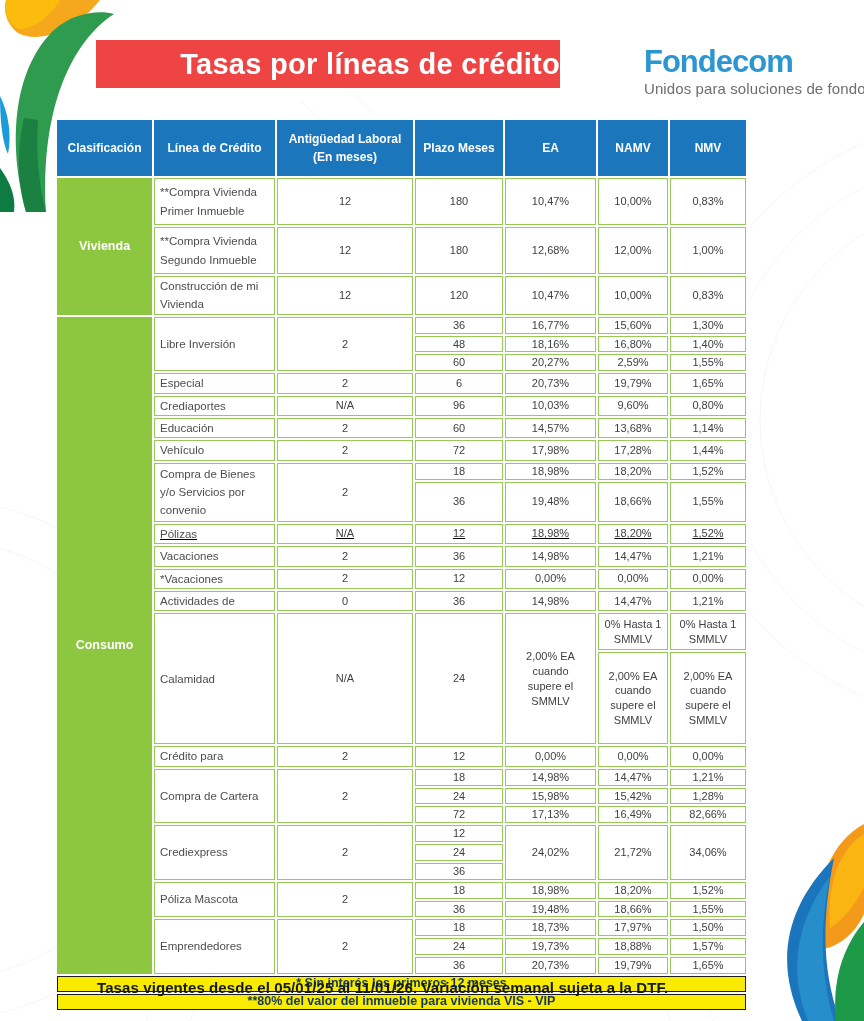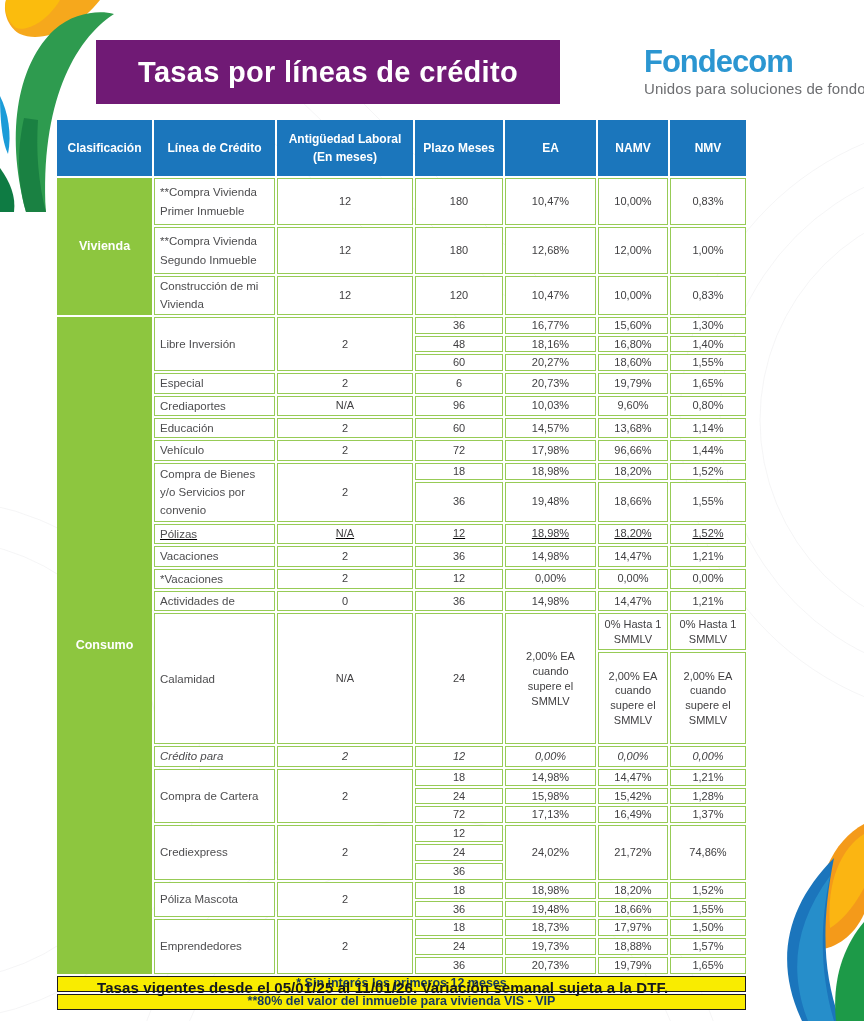--- a/index.html
+++ b/index.html
@@ -4,22 +4,22 @@
 <style>
   html,body { margin:0; padding:0; }
   body {
     width:864px; height:1021px; position:relative; overflow:hidden;
     background:#ffffff; font-family:"Liberation Sans", sans-serif;
   }
   .watermark { position:absolute; inset:0; pointer-events:none; }
 
   
   .banner {
-    position:absolute; left:96px; top:40px; width:464px; height:64px;
-    background:#701a75; display:flex; align-items:center; justify-content:center;
+    position:absolute; left:96px; top:40px; width:464px; height:48px;
+    background:#ef4444; display:flex; align-items:center; justify-content:flex-end;
   }
   .banner .title {
     color:#ffffff; font-size:29px; font-weight:bold; letter-spacing:.3px; margin:0;
     white-space:nowrap;
   }
   .logo { position:absolute; left:644px; top:36px; display:flex; align-items:flex-start; }
   .logo-textcol { display:flex; flex-direction:column; margin-top:10px;justify-content:center; }
   .logo-word { color:#2b96d1; font-size:31px; font-weight:bold; letter-spacing:-1px; line-height:1; }
   .logo-tagline { color:#6d6e71; font-size:15px; margin-top:3px; letter-spacing:.1px; white-space:nowrap; }
 
@@ -175,21 +175,21 @@
       </tr>
       <tr style="height: 15px;">
         <td>48</td>
         <td>18,16%</td>
         <td>16,80%</td>
         <td>1,40%</td>
       </tr>
       <tr style="height: 15px;">
         <td>60</td>
         <td>20,27%</td>
-        <td>18,60%</td>
+        <td>2,59%</td>
         <td>1,55%</td>
       </tr>
       <tr style="height: 17px;">
         <td class="name">Especial</td>
         <td>2</td>
         <td>6</td>
         <td>20,73%</td>
         <td>19,79%</td>
         <td>1,65%</td>
       </tr>
@@ -207,21 +207,21 @@
         <td>60</td>
         <td>14,57%</td>
         <td>13,68%</td>
         <td>1,14%</td>
       </tr>
       <tr style="height: 17px;">
         <td class="name">Vehículo</td>
         <td>2</td>
         <td>72</td>
         <td>17,98%</td>
-        <td>96,66%</td>
+        <td>17,28%</td>
         <td>1,44%</td>
       </tr>
       <tr style="height: 16px;">
         <td rowspan="2" class="name">Compra de Bienes
 y/o Servicios por
 convenio</td>
         <td rowspan="2">2</td>
         <td>18</td>
         <td>18,98%</td>
         <td>18,20%</td>
@@ -281,21 +281,21 @@
       <tr style="height: 92px;">
         <td>2,00% EA
 cuando
 supere el
 SMMLV</td>
         <td>2,00% EA
 cuando
 supere el
 SMMLV</td>
       </tr>
-      <tr style="height: 16px; font-style: italic;">
+      <tr style="height: 16px;">
         <td class="name">Crédito para</td>
         <td>2</td>
         <td>12</td>
         <td>0,00%</td>
         <td>0,00%</td>
         <td>0,00%</td>
       </tr>
       <tr style="height: 15px;">
         <td rowspan="3" class="name">Compra de Cartera</td>
         <td rowspan="3">2</td>
@@ -307,29 +307,29 @@
       <tr style="height: 15px;">
         <td>24</td>
         <td>15,98%</td>
         <td>15,42%</td>
         <td>1,28%</td>
       </tr>
       <tr style="height: 15px;">
         <td>72</td>
         <td>17,13%</td>
         <td>16,49%</td>
-        <td>1,37%</td>
+        <td>82,66%</td>
       </tr>
       <tr style="height: 12px;">
         <td rowspan="3" class="name">Crediexpress</td>
         <td rowspan="3">2</td>
         <td>12</td>
         <td rowspan="3">24,02%</td>
         <td rowspan="3">21,72%</td>
-        <td rowspan="3">74,86%</td>
+        <td rowspan="3">34,06%</td>
       </tr>
       <tr style="height: 12px;">
         <td>24</td>
       </tr>
       <tr style="height: 12px;">
         <td>36</td>
       </tr>
       <tr style="height: 16px;">
         <td rowspan="2" class="name">Póliza Mascota</td>
         <td rowspan="2">2</td>

